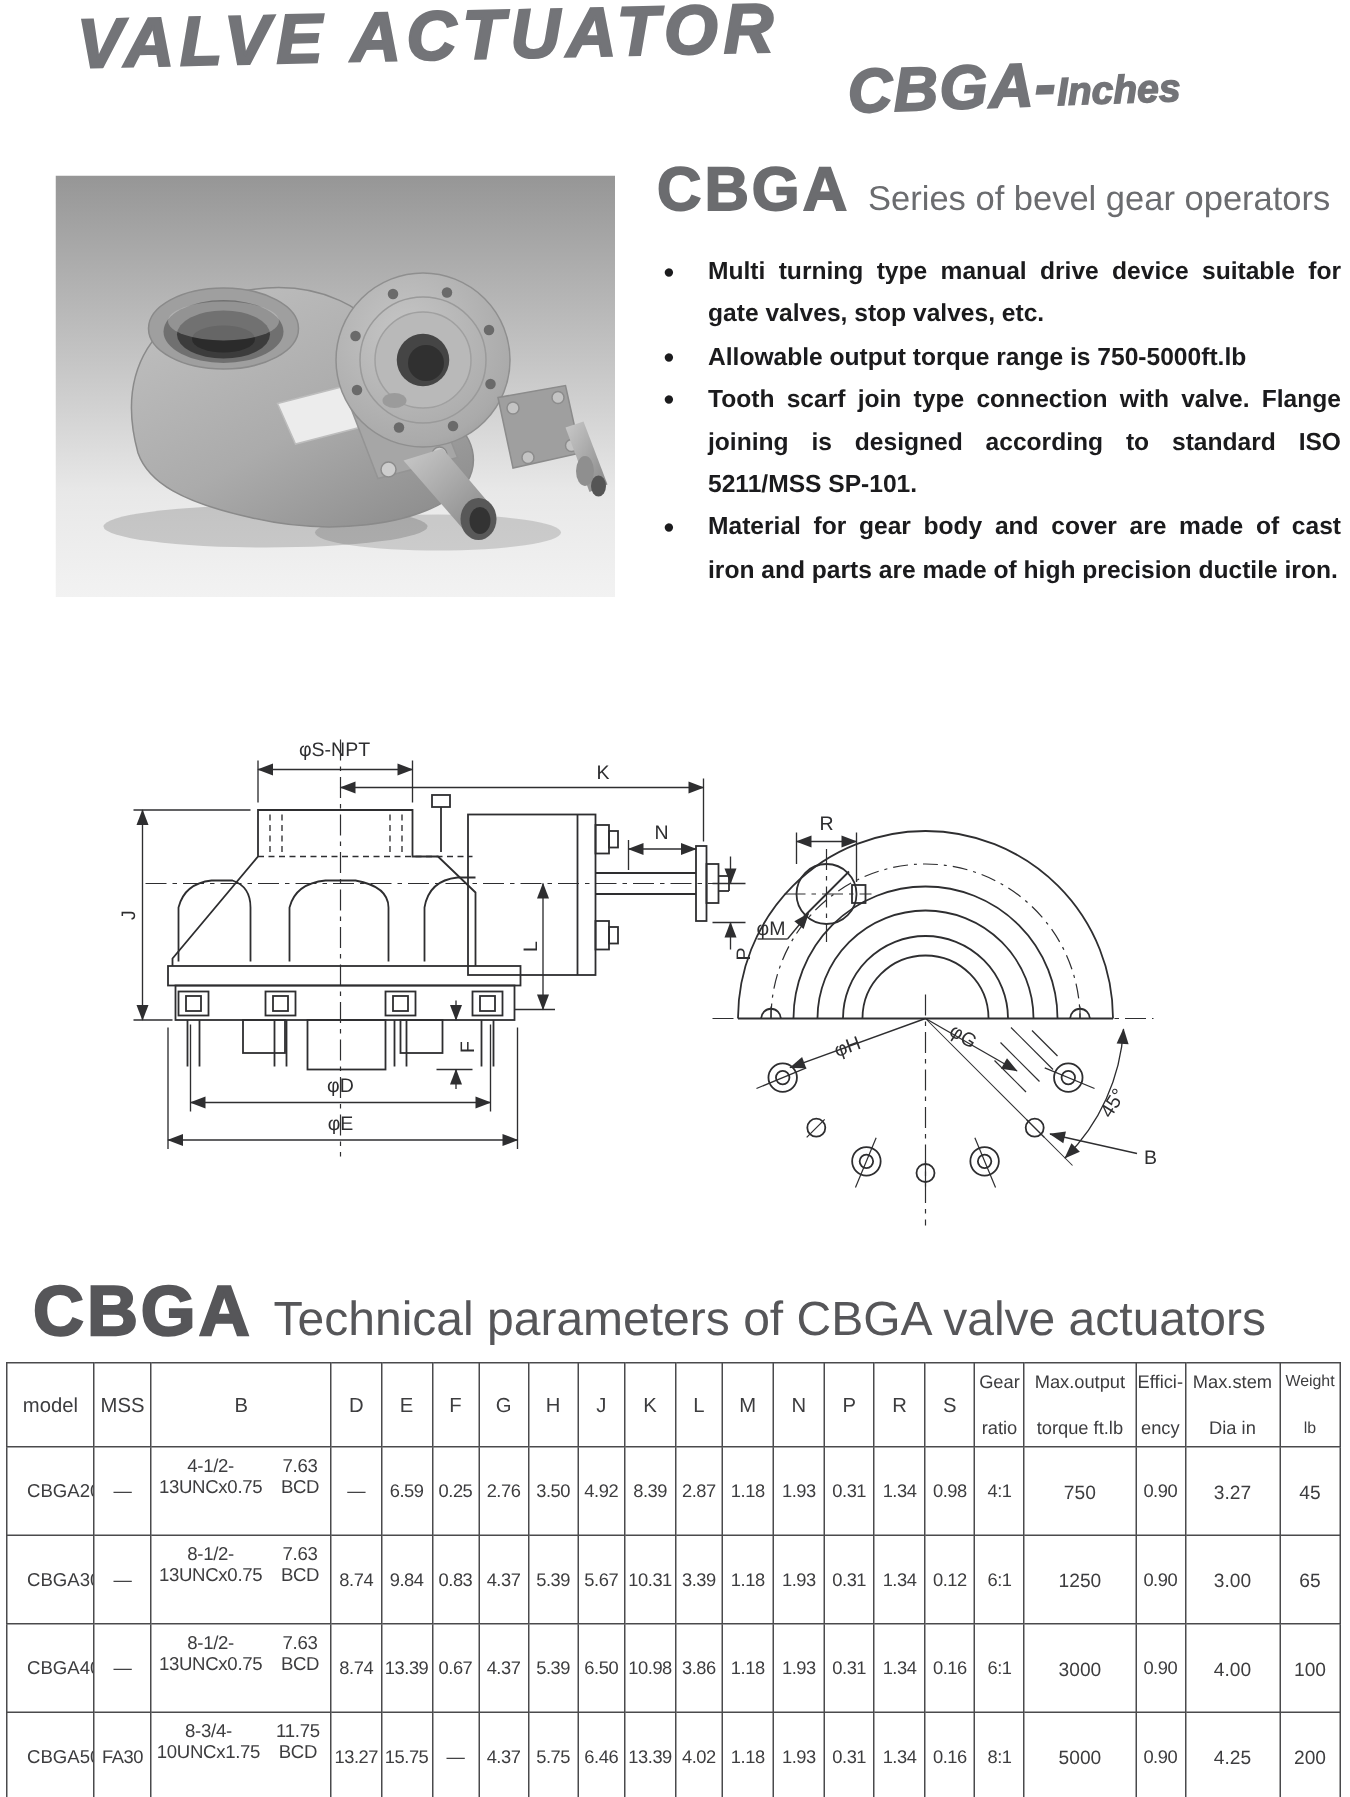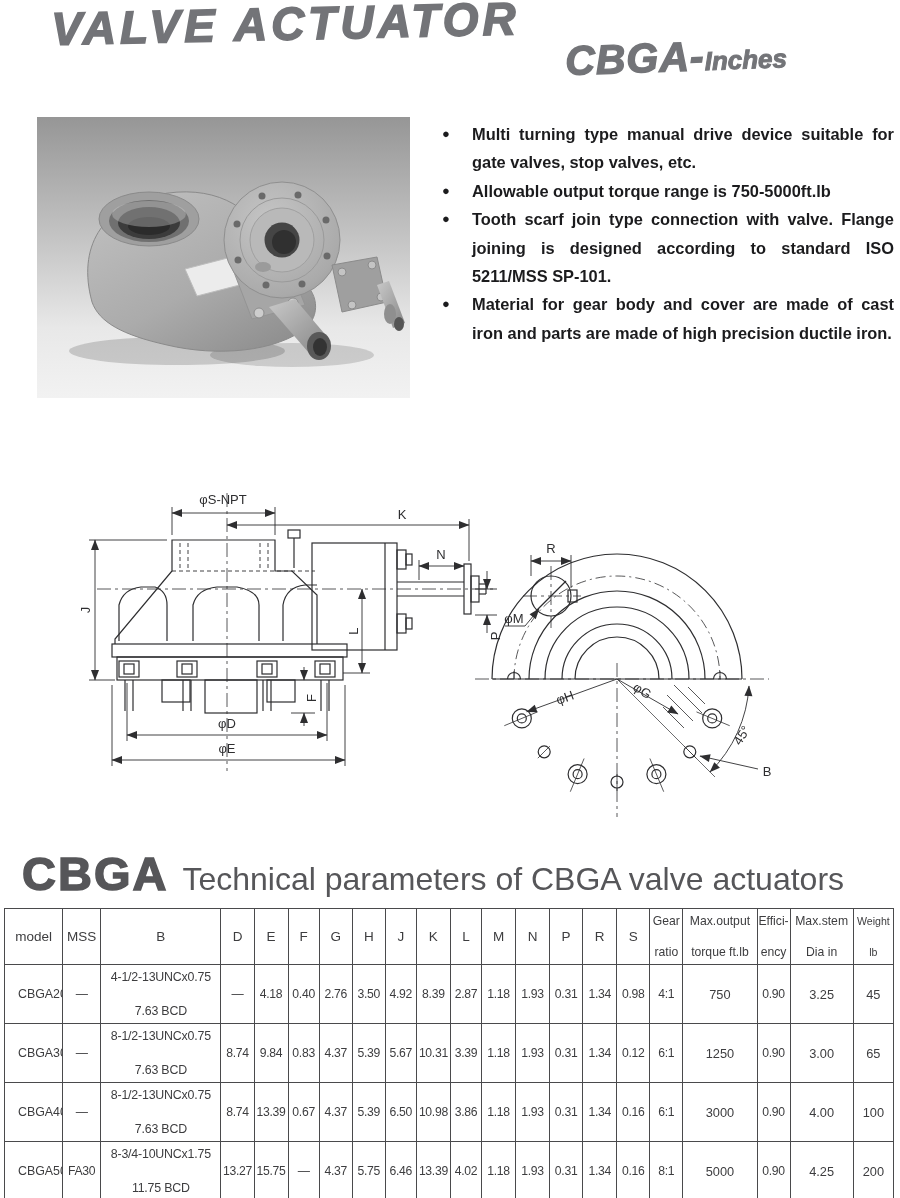--- a/index.html
+++ b/index.html
@@ -50,21 +50,21 @@
     vertical-align:middle;color:#3d3d3f;font-weight:normal;padding:0;overflow:hidden;}
   .params-table thead tr{height:56px;}
   .params-table tbody tr{height:58px;}
   th.single{font-size:13.5px;border-radius:14px;}
   .th2{display:flex;flex-direction:column;justify-content:space-between;
     height:44px;padding:0;font-size:12.2px;line-height:13px;margin:2px 0;}
   .th2.tiny{font-size:10.6px;}
   td.num{font-size:12.2px;letter-spacing:-0.3px;}
   td.model-cell{font-size:12.4px;text-align:right;padding-left:13px;}
   td.wide{font-size:12.8px;}
-  .b-cell{display:flex;flex-direction:column;justify-content:space-between;
+  .b-cell{display:flex;flex-direction:row;justify-content:space-between;
     height:48px;margin:5px 0;font-size:12.4px;line-height:14px;letter-spacing:-0.2px;}
 </style>
 </head>
 <body>
 
 <div class="page">
 
   <h1 class="brand-title">VALVE ACTUATOR</h1>
   <div class="model-line"><span class="model-main">CBGA-</span><span class="model-small">Inches</span></div>
 
@@ -134,20 +134,23 @@
         <circle cx="315" cy="188" r="4" fill="#c4c4c4" stroke="#8c8c8c"></circle>
         <circle cx="344" cy="180" r="4" fill="#c4c4c4" stroke="#8c8c8c"></circle>
         <polygon points="340,168 352,164 368,206 356,211" fill="url(#gShaft)"></polygon>
         <ellipse cx="353" cy="197" rx="6" ry="10" fill="#8f8f8f"></ellipse>
         <ellipse cx="362" cy="207" rx="5" ry="7" fill="#555"></ellipse>
       </g>
     </svg>
   </figure>
 
   <section class="intro">
+    <div class="intro-head">
+      <span class="intro-heading">CBGA</span><span class="intro-tagline">Series of bevel gear operators</span>
+    </div>
     <div class="bullets">
       <div class="bullet-item">
         <span class="dot">●</span>
         <p>Multi turning type manual drive device suitable for gate valves, stop valves, etc.</p>
       </div>
       <div class="bullet-item">
         <span class="dot">●</span>
         <p>Allowable output torque range is 750-5000ft.lb</p>
       </div>
       <div class="bullet-item">
@@ -415,36 +418,36 @@
       <tr>
         <td class="model-cell">CBGA20</td>
         <td class="num">—</td>
         <td>
             <div class="b-cell">
           <span>4-1/2-13UNCx0.75</span>
           <span>7.63 BCD</span>
             </div>
           </td>
         <td class="num">—</td>
-        <td class="num">4.18</td>
-        <td class="num">0.40</td>
+        <td class="num">6.59</td>
+        <td class="num">0.25</td>
         <td class="num">2.76</td>
         <td class="num">3.50</td>
         <td class="num">4.92</td>
         <td class="num">8.39</td>
         <td class="num">2.87</td>
         <td class="num">1.18</td>
         <td class="num">1.93</td>
         <td class="num">0.31</td>
         <td class="num">1.34</td>
         <td class="num">0.98</td>
         <td class="num">4:1</td>
         <td class="wide">750</td>
         <td class="num">0.90</td>
-        <td class="wide">3.25</td>
+        <td class="wide">3.27</td>
         <td class="wide">45</td>
       </tr>
       <tr>
         <td class="model-cell">CBGA30</td>
         <td class="num">—</td>
         <td>
             <div class="b-cell">
           <span>8-1/2-13UNCx0.75</span>
           <span>7.63 BCD</span>
             </div>

